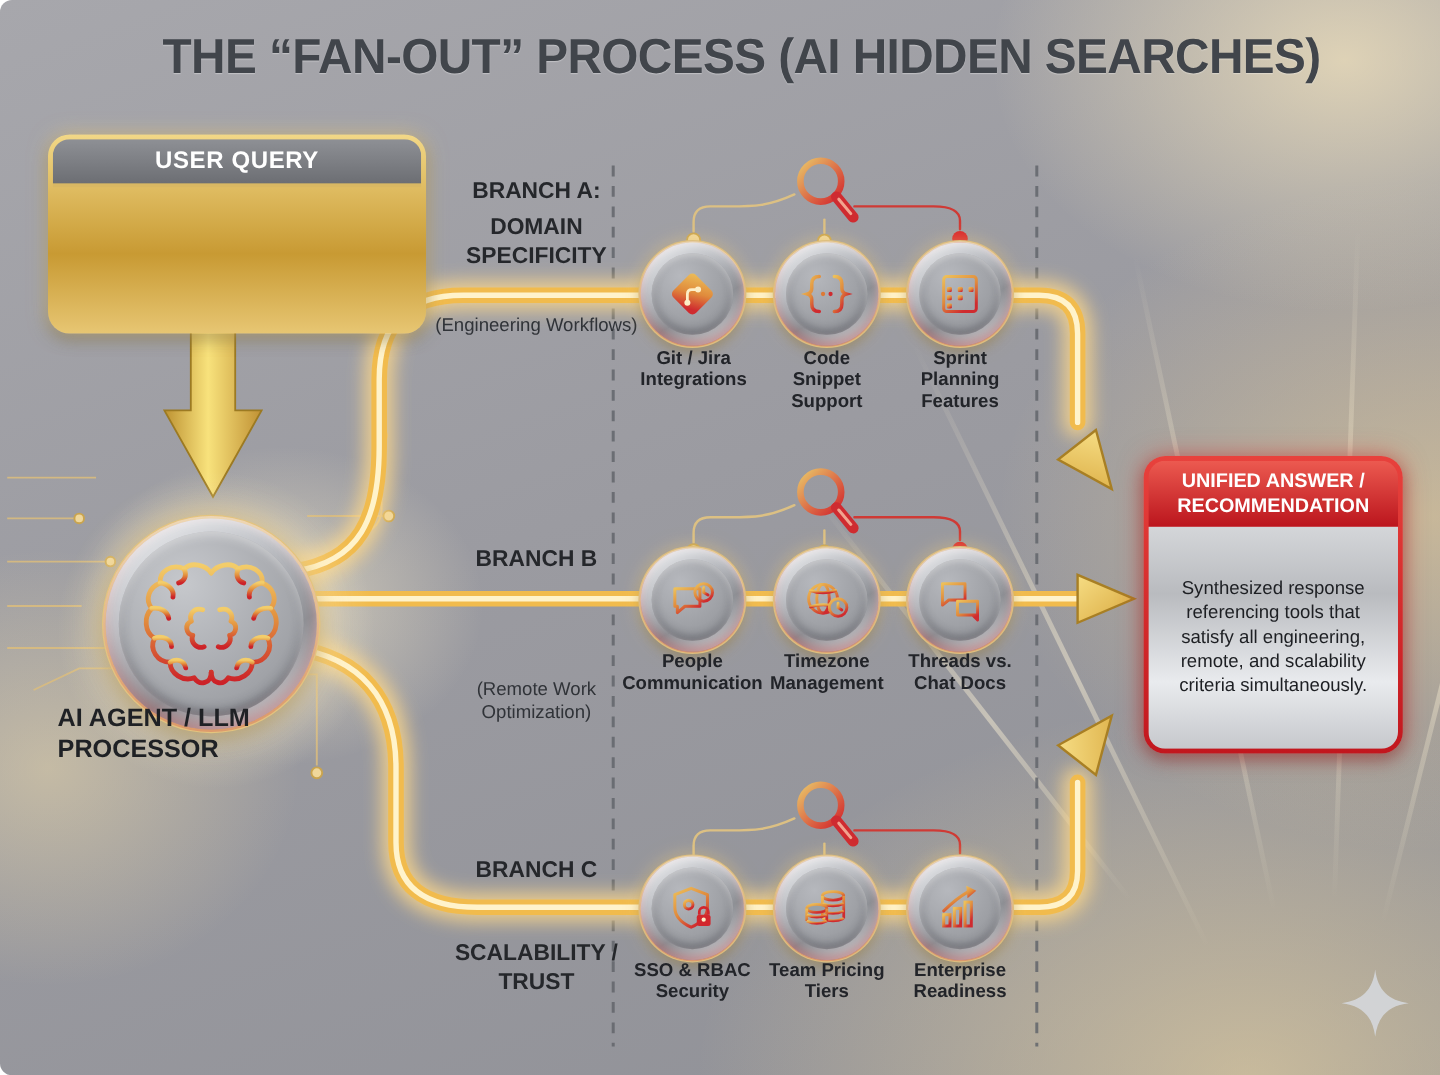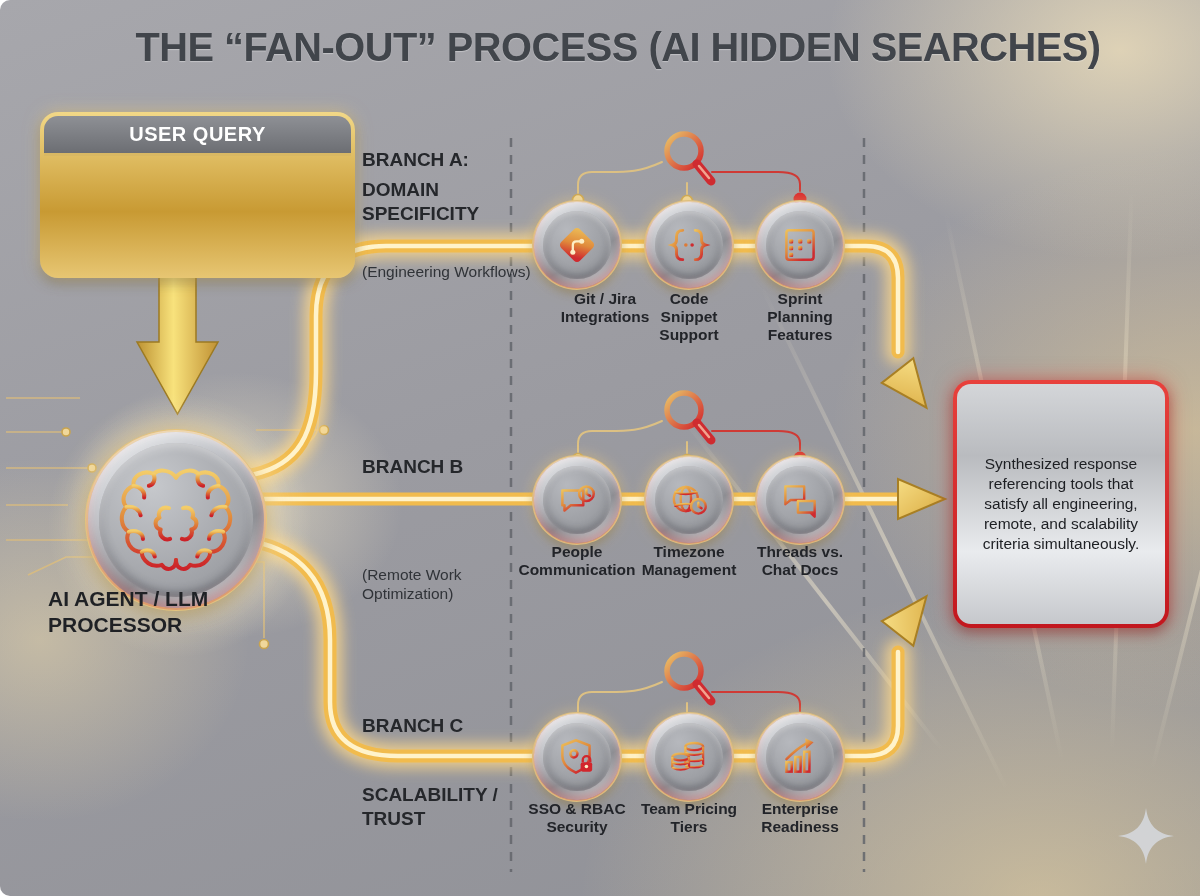--- a/index.html
+++ b/index.html
@@ -34,21 +34,21 @@
   .card-header{padding:7px 6px;text-align:center;font-weight:bold;color:#ffffff;}
   .card-header.gray{background:linear-gradient(180deg,#8e9095,#6c6e73);font-size:20px;letter-spacing:.5px;
     border-bottom:3px solid #d9b863;}
   .card-header.redh{background:linear-gradient(180deg,#ec5a50,#bb151d);font-size:16.5px;line-height:1.25;}
   .card-body{flex:1;display:flex;align-items:center;justify-content:center;text-align:center;
     background:linear-gradient(180deg,#d4d6d9 0%,#b9bbbf 30%,#e9ebee 70%,#c6c8cc 100%);
     color:#1d1f23;padding:10px 12px;}
   .uq-body{font-size:17px;line-height:1.33;font-weight:bold;color:#26282c;}
   .res-body{font-size:15.5px;line-height:1.3;color:#1d1f23;}
   
-  .blabel{position:absolute;left:362px;width:170px;text-align:left;z-index:3;color:#25272b;}
+  .blabel{position:absolute;left:362px;width:170px;text-align:center;z-index:3;color:#25272b;}
   .blabel .t{font-size:19px;font-weight:bold;line-height:1.25;}
   .blabel .c{font-size:15.5px;color:#303338;line-height:1.25;}
   
   .node{position:absolute;width:86px;height:86px;border-radius:50%;z-index:3;
     background:linear-gradient(150deg,#f3f4f6 0%,#b9bbc0 38%,#8e9095 62%,#d8d9dc 100%);
     box-shadow:0 0 0 2px #ddbe7e, 0 0 16px rgba(250,212,125,.65), 0 5px 10px rgba(50,42,20,.38);}
   .node::after{content:"";position:absolute;inset:-1px;border-radius:50%;pointer-events:none;
     box-shadow:inset 0 -4px 8px rgba(205,45,45,.35), inset 0 3px 6px rgba(255,255,255,.55);}
   .node .inner{position:absolute;inset:9px;border-radius:50%;display:flex;align-items:center;justify-content:center;
     background:radial-gradient(circle at 35% 28%, #b6b8bd, #97999e 75%);
@@ -298,21 +298,21 @@
         <rect x="11.5" y="16.5" width="4" height="4" rx="1"></rect>
             <rect x="11.5" y="23" width="4" height="4" rx="1"></rect>
             <rect x="11.5" y="29.5" width="4" height="4" rx="1"></rect>
         <rect x="20.2" y="16.5" width="4" height="4" rx="1"></rect>
             <rect x="20.2" y="23" width="4" height="4" rx="1"></rect>
         <rect x="28.8" y="16.5" width="4" height="4" rx="1"></rect>
       </g>
     </svg>
   </div>
     </div>
-  <div class="nlabel" style="left:550px;top:290px;width:110px">Git / Jira Integrations</div>
+  <div class="nlabel" style="left:523px;top:290px;width:110px">Git / Jira Integrations</div>
   <div class="nlabel" style="left:654px;top:290px;width:70px">Code Snippet Support</div>
   <div class="nlabel" style="left:760px;top:290px;width:80px">Sprint Planning Features</div>
 
   <div class="node" style="left:534px;top:457px">
       <div class="inner">
     <svg width="46" height="46" viewBox="0 0 44 44">
       <defs>
             <linearGradient id="g4" x1="0" y1="0" x2=".6" y2="1">
         <stop offset="0" stop-color="#edc05a"></stop>
               <stop offset=".55" stop-color="#e08b3c"></stop>
@@ -441,17 +441,18 @@
       <polygon points="27,4 35,8 28,14" fill="url(#g9)"></polygon>
     </svg>
   </div>
     </div>
   <div class="nlabel" style="left:517px;top:800px;width:120px">SSO &amp; RBAC Security</div>
   <div class="nlabel" style="left:632px;top:800px;width:114px">Team Pricing Tiers</div>
   <div class="nlabel" style="left:750px;top:800px;width:100px">Enterprise Readiness</div>
 
   <div class="frame red" style="left:953px;top:380px;width:208px;height:240px;">
     <div class="card">
+      <div class="card-header redh">UNIFIED ANSWER / RECOMMENDATION</div>
       <div class="card-body res-body">Synthesized response referencing tools that satisfy all engineering, remote, and scalability criteria simultaneously.</div>
     </div>
   </div>
 
 </div>
 
 </body></html>

